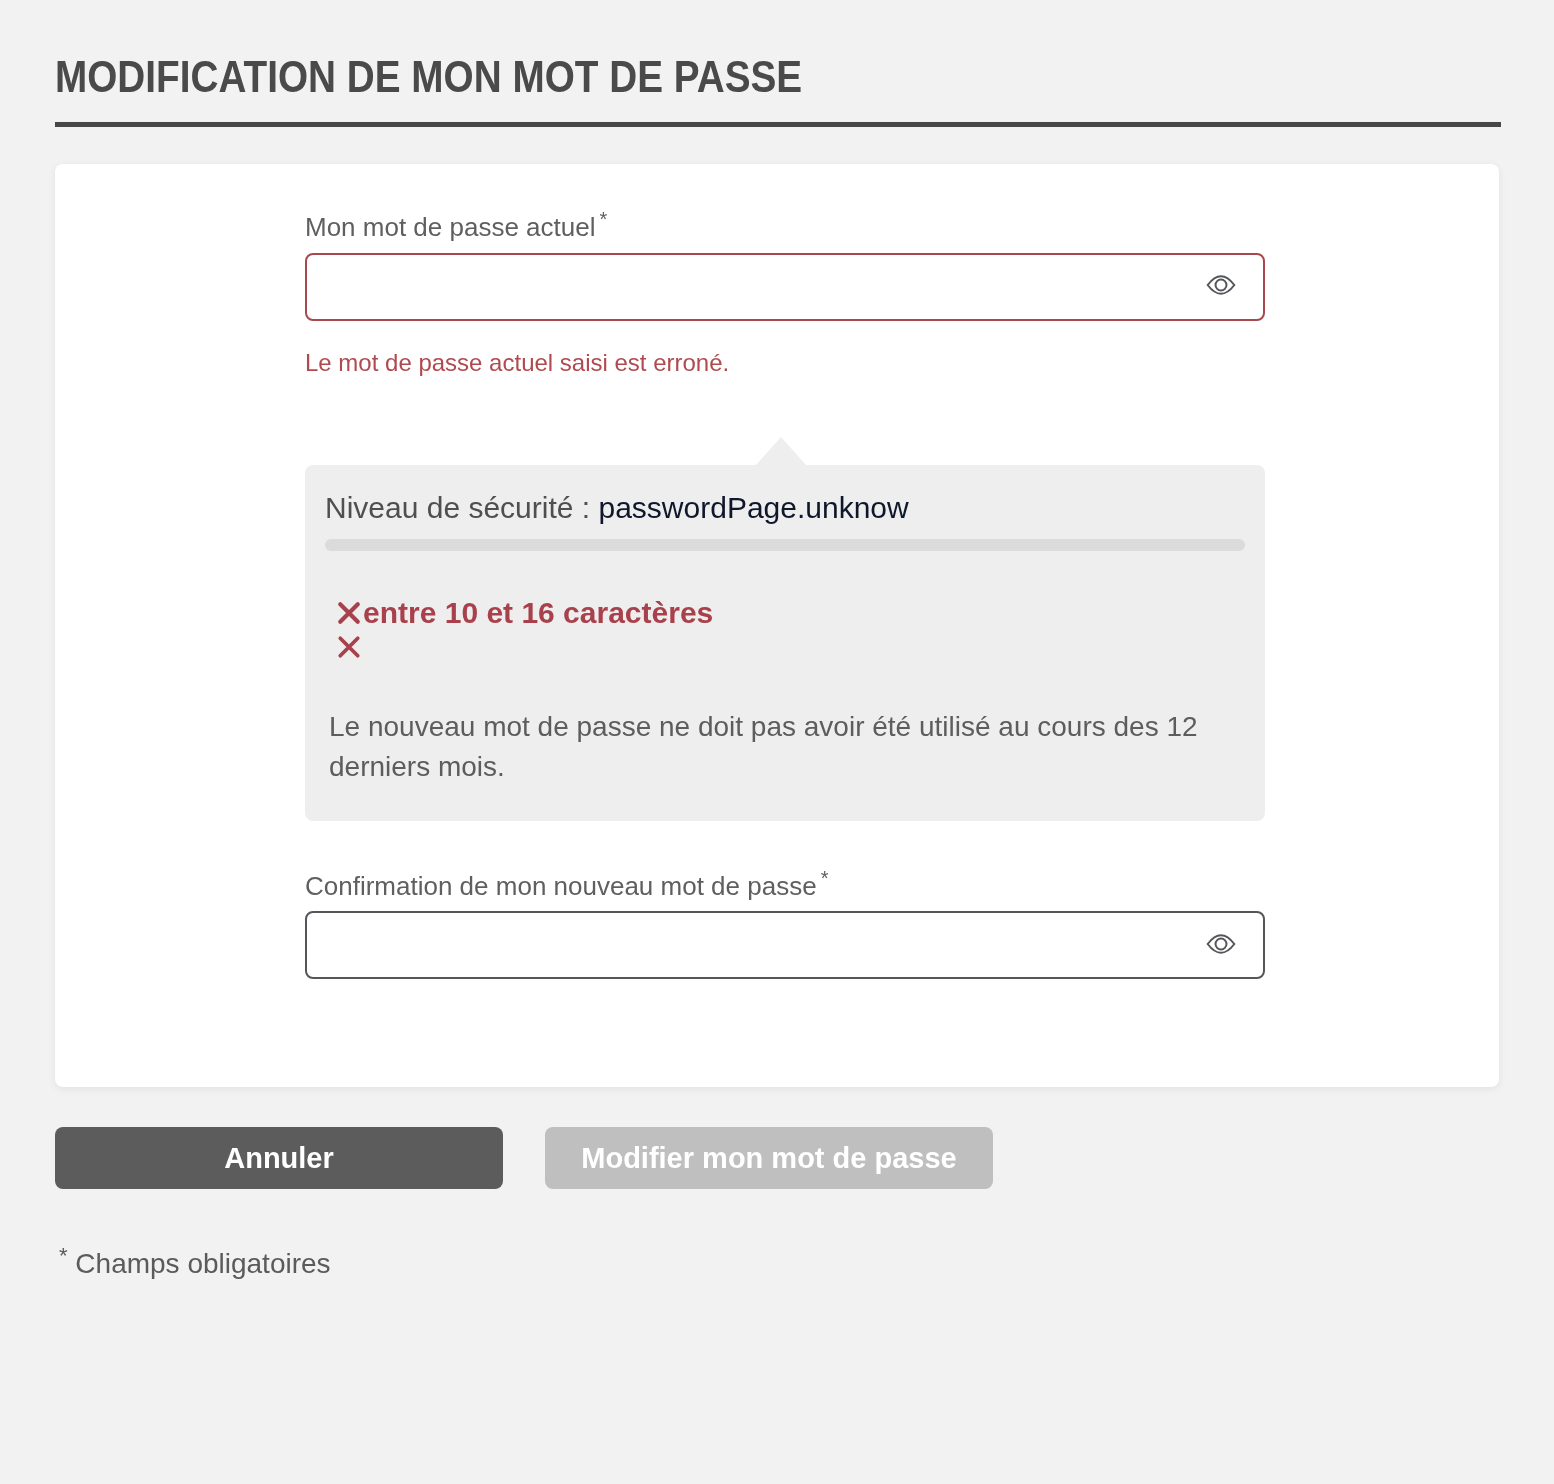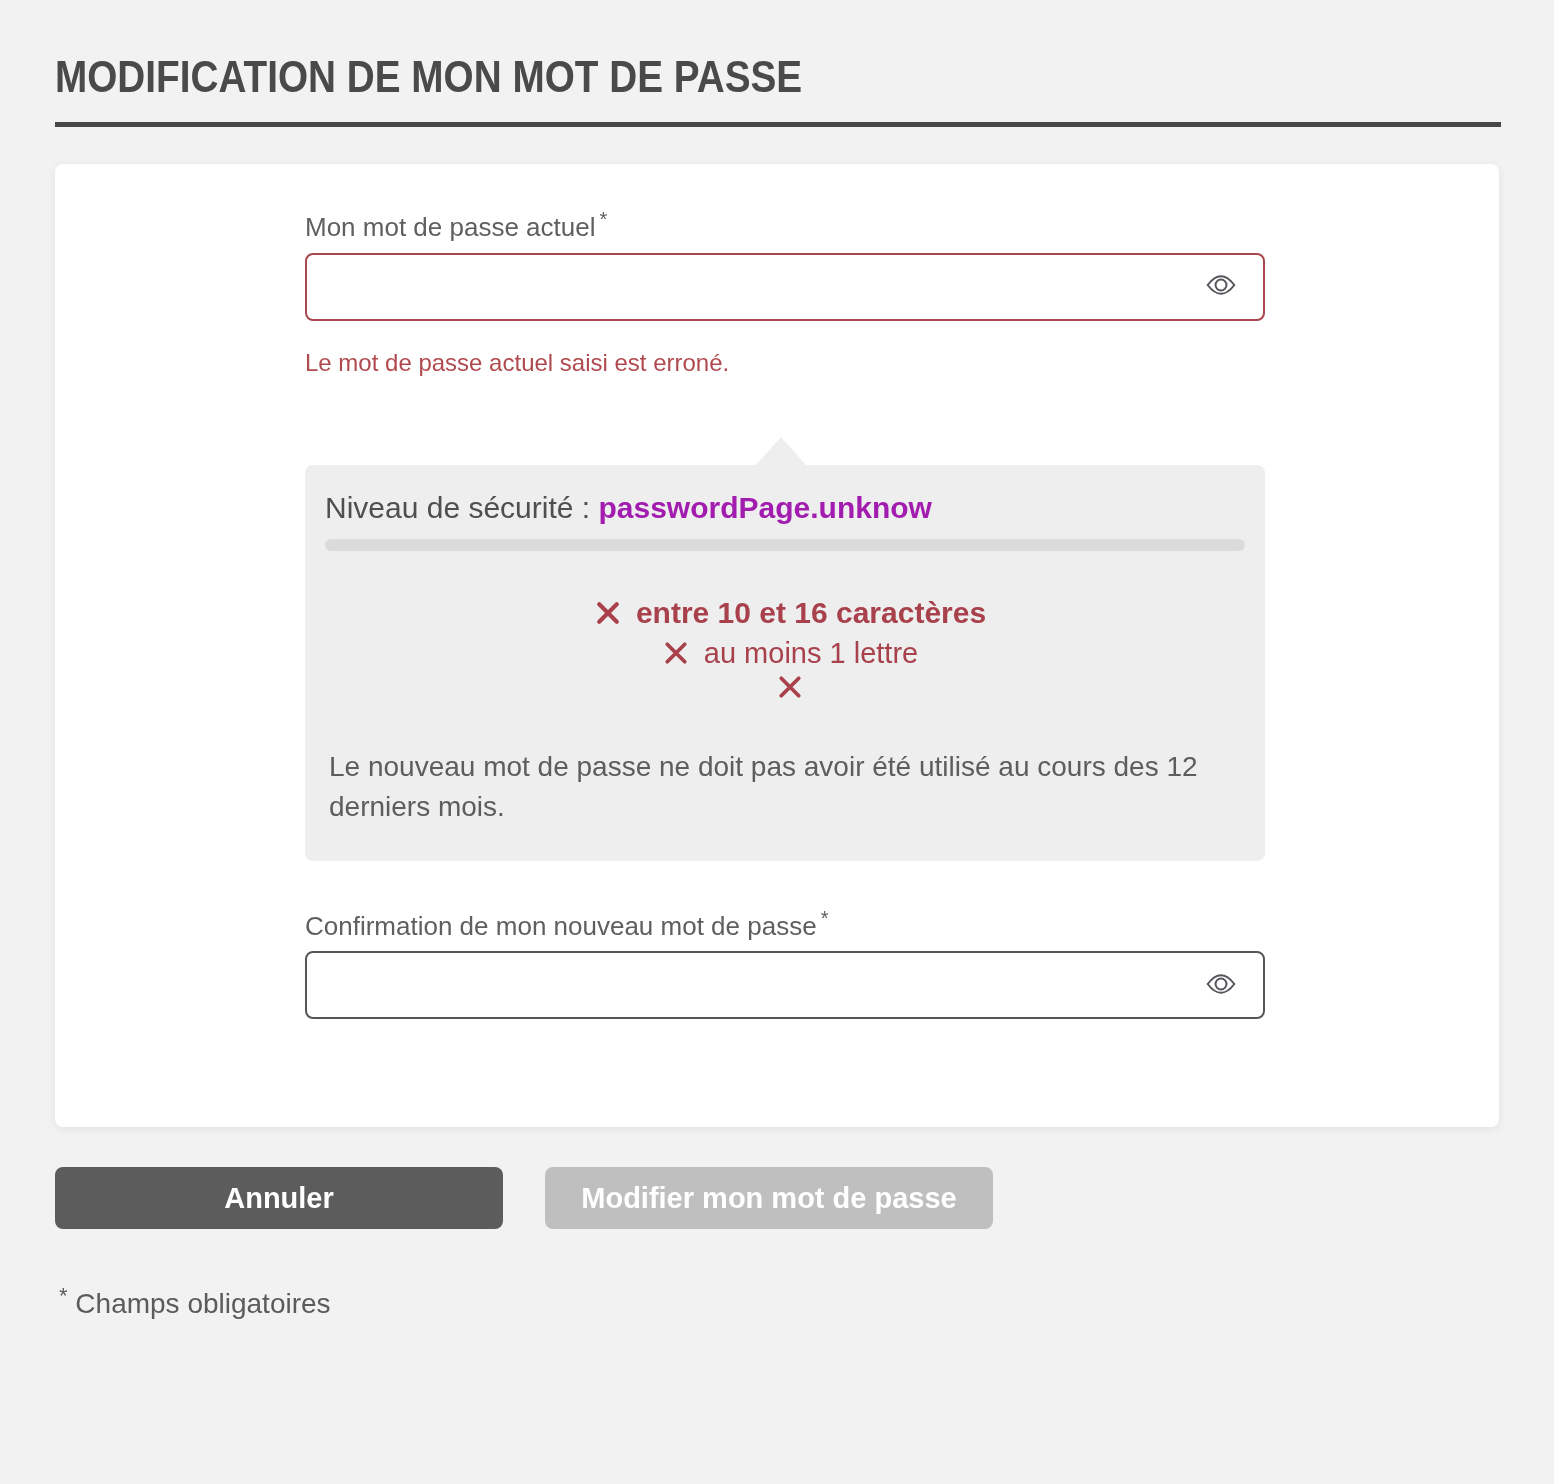--- a/index.html
+++ b/index.html
@@ -91,37 +91,35 @@
   .security-panel {
     width: 960px;
     background: #eeeeee;
     border-radius: 8px;
     padding: 26px 20px 34px 20px;
   }
   .panel-title {
     font-size: 30px;
     color: #4f4f4f;
   }
-  .panel-title .strong { font-weight: 700; color: #a21caf; }
+  .panel-title .strong { font-weight: 400; color: #0f172a; }
   .strength-track {
     margin-top: 14px;
     width: 100%; height: 12px;
     background: #dbdbdb;
     border-radius: 6px;
     overflow: hidden;
   }
   .strength-fill { height: 100%; background: #a8414b; width: 0%; }
   .criteria-list { margin-top: 42px; padding-left: 10px; }
   .criterion {
     display: flex; align-items: center;
-    gap: 14px;
     font-size: 29px;
     color: #a8414b;
     line-height: 40px;
-    justify-content: center;
   }
   .criterion.emphasized { font-weight: 700; font-size: 30px; }
   .x-wrap { display: inline-flex; width: 28px; height: 28px; flex: 0 0 28px; }
   .panel-note {
     margin-top: 46px;
     padding-left: 4px;
     font-size: 28px;
     line-height: 40px;
     color: #5d5d5d;
     max-width: 910px;
@@ -202,28 +200,20 @@
             </svg>
           </span>
           <span>entre 10 et 16 caractères</span>
         </div>
         <div class="criterion">
           <span class="x-wrap">
             <svg viewBox="0 0 24 24" width="28" height="28">
               <path d="M4.5 4.5 L19.5 19.5 M19.5 4.5 L4.5 19.5" stroke="#a8414b" stroke-width="3.2" stroke-linecap="round"></path>
             </svg>
           </span>
-          <span>au moins 1 lettre</span>
-        </div>
-        <div class="criterion">
-          <span class="x-wrap">
-            <svg viewBox="0 0 24 24" width="28" height="28">
-              <path d="M4.5 4.5 L19.5 19.5 M19.5 4.5 L4.5 19.5" stroke="#a8414b" stroke-width="3.2" stroke-linecap="round"></path>
-            </svg>
-          </span>
         </div>
       </div>
 
       <div class="panel-note">Le nouveau mot de passe ne doit pas avoir été utilisé au cours des 12 derniers mois.</div>
     </div>
 
     <div class="spacer-46"></div>
 
     <div class="field-group">
       <div class="field-label"><span>Confirmation de mon nouveau mot de passe</span><span class="req">*</span></div>

